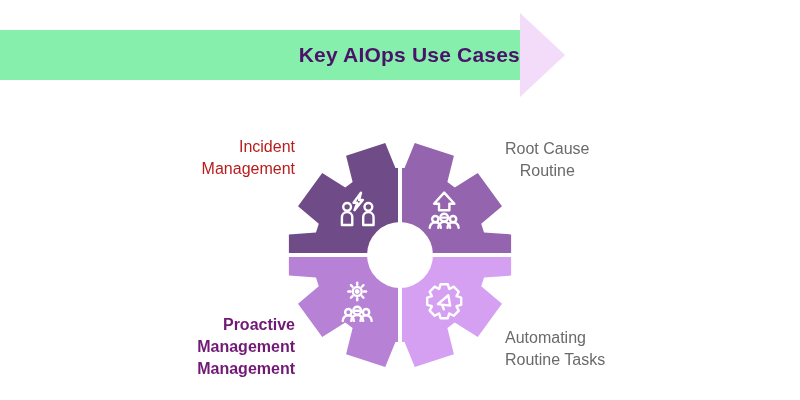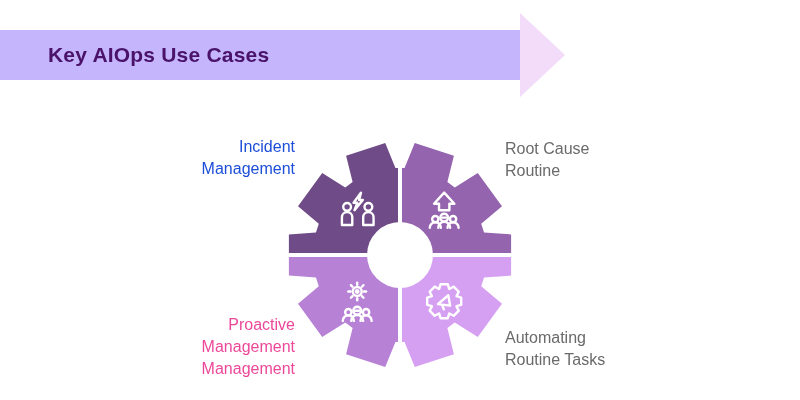--- a/index.html
+++ b/index.html
@@ -60,21 +60,21 @@
   #label-incident   { right: 505px; top: 136px; }
   #label-rootcause  { left: 505px;  top: 138px; }
   #label-proactive  { right: 505px; top: 314px; }
   #label-automating { left: 505px;  top: 327px; }
 </style>
 </head>
 <body>
 
 <div id="stage">
 
-  <div class="banner" style="background-color: #c4b5fd;">
+  <div class="banner" style="background-color: #86efac; justify-content: flex-end;">
     <h1 class="banner-title" style="color: rgb(74, 18, 104);">Key AIOps Use Cases</h1>
   </div>
   <div class="banner-arrowhead" style="border-left-color: rgb(242, 220, 249);"></div>
 
   <svg id="gear-svg" width="800" height="400" viewBox="0 0 800 400">
     <defs>
       <clipPath id="gearClip">
         <path id="gear-outline" d="M484.04,277.52L511.11,275.59L511.11,234.41L484.04,232.48L481.22,223.82L501.99,206.35L477.78,173.03L454.75,187.39L447.38,182.04L453.92,155.69L414.75,142.97L404.55,168.12L395.45,168.12L385.25,142.97L346.08,155.69L352.62,182.04L345.25,187.39L322.22,173.03L298.01,206.35L318.78,223.82L315.96,232.48L288.89,234.41L288.89,275.59L315.96,277.52L318.78,286.18L298.01,303.65L322.22,336.97L345.25,322.61L352.62,327.96L346.08,354.31L385.25,367.03L395.45,341.88L404.55,341.88L414.75,367.03L453.92,354.31L447.38,327.96L454.75,322.61L477.78,336.97L501.99,303.65L481.22,286.18Z"></path>
       </clipPath>
     </defs>
@@ -130,31 +130,31 @@
       </g>
 
       <g transform="translate(422,279) scale(1.85)">
         <path id="icon-cog" d="M18.68,14.70L21.19,13.95L21.19,10.05L18.68,9.30L18.63,9.19L19.88,6.88L17.12,4.12L14.81,5.37L14.70,5.32L13.95,2.81L10.05,2.81L9.30,5.32L9.19,5.37L6.88,4.12L4.12,6.88L5.37,9.19L5.32,9.30L2.81,10.05L2.81,13.95L5.32,14.70L5.37,14.81L4.12,17.12L6.88,19.88L9.19,18.63L9.30,18.68L10.05,21.19L13.95,21.19L14.70,18.68L14.81,18.63L17.12,19.88L19.88,17.12L18.63,14.81Z"></path>
         <path d="M8.6,13.6 L14.2,8.8 L15.2,14.4 Z"></path>
         <line x1="11" y1="14.2" x2="11.8" y2="16.4"></line>
       </g>
     </g>
   </svg>
 
-  <div id="label-incident" class="quad-label align-right" style="color: #1d4ed8;">
+  <div id="label-incident" class="quad-label align-right" style="color: #b91c1c;">
     <div>Incident</div>
     <div>Management</div>
   </div>
 
-  <div id="label-rootcause" class="quad-label align-left" style="color: rgb(106, 106, 106);">
+  <div id="label-rootcause" class="quad-label align-left" style="color: rgb(106, 106, 106); text-align: center;">
     <div>Root Cause</div>
     <div>Routine</div>
   </div>
 
-  <div id="label-proactive" class="quad-label align-right" style="color: #ec4899;">
+  <div id="label-proactive" class="quad-label align-right" style="color: #701a75; font-weight: bold;">
     <div>Proactive</div>
     <div>Management</div>
     <div>Management</div>
   </div>
 
   <div id="label-automating" class="quad-label align-left" style="color: rgb(106, 106, 106);">
     <div>Automating</div>
     <div>Routine Tasks</div>
   </div>
 

